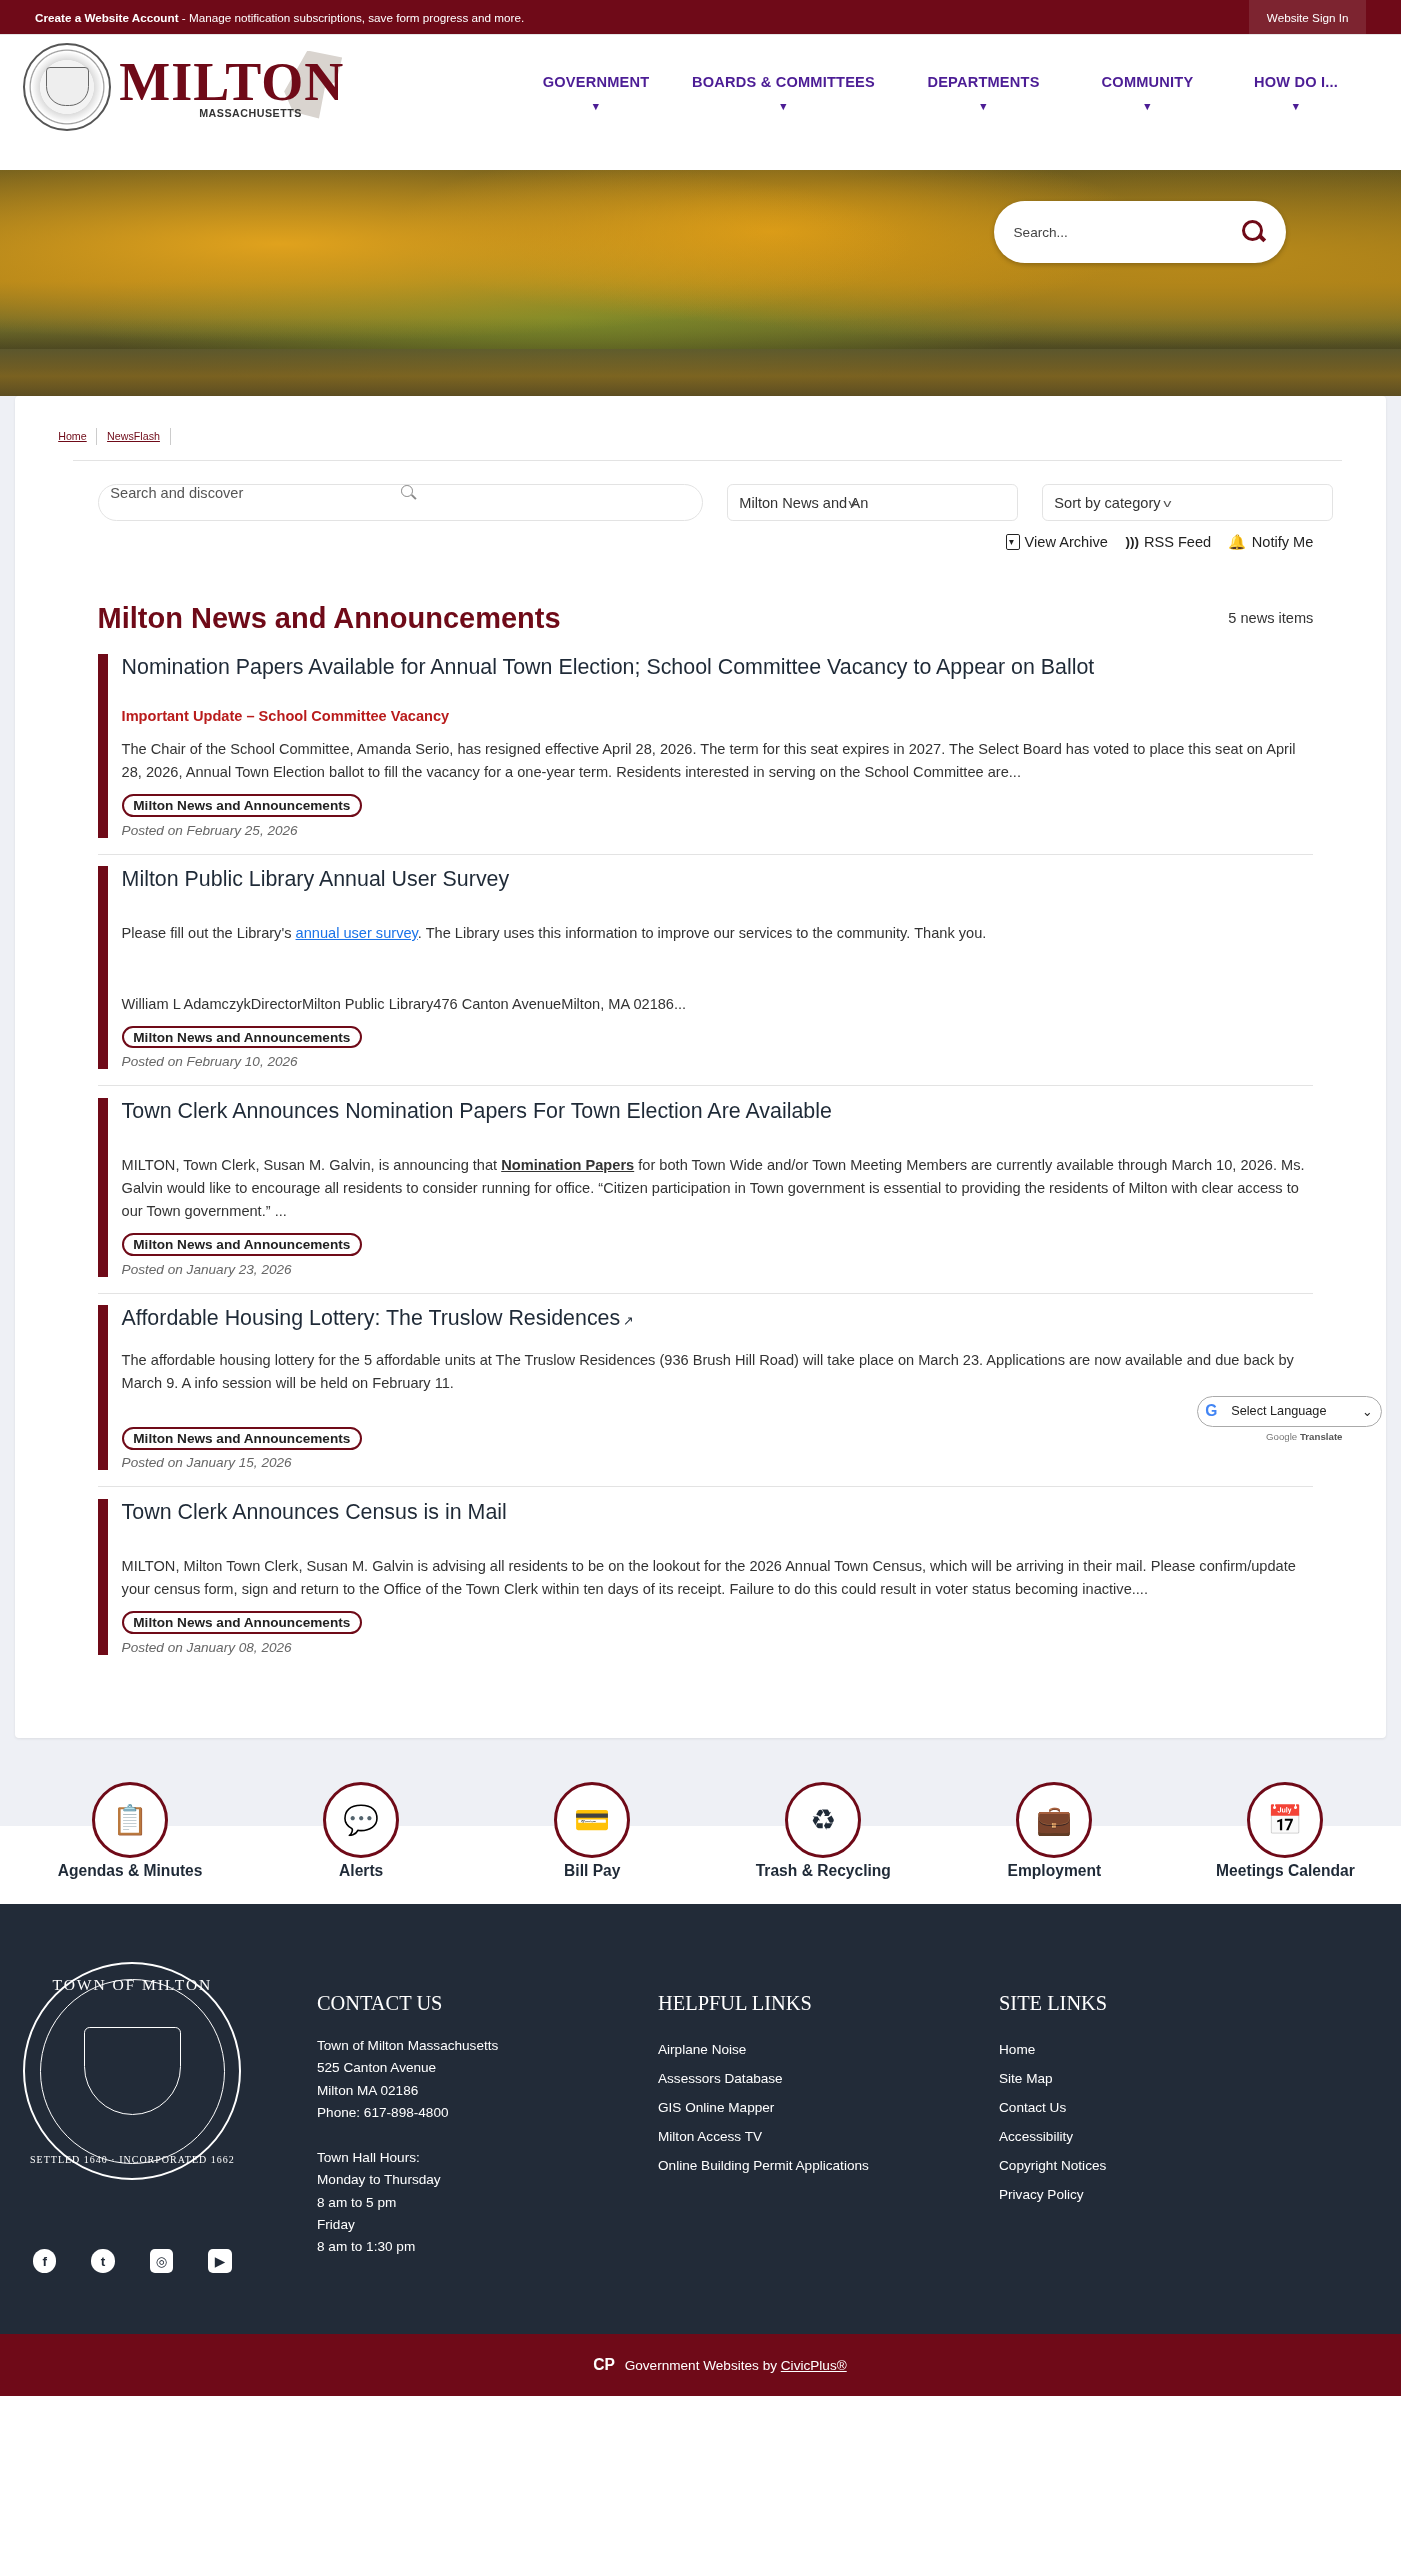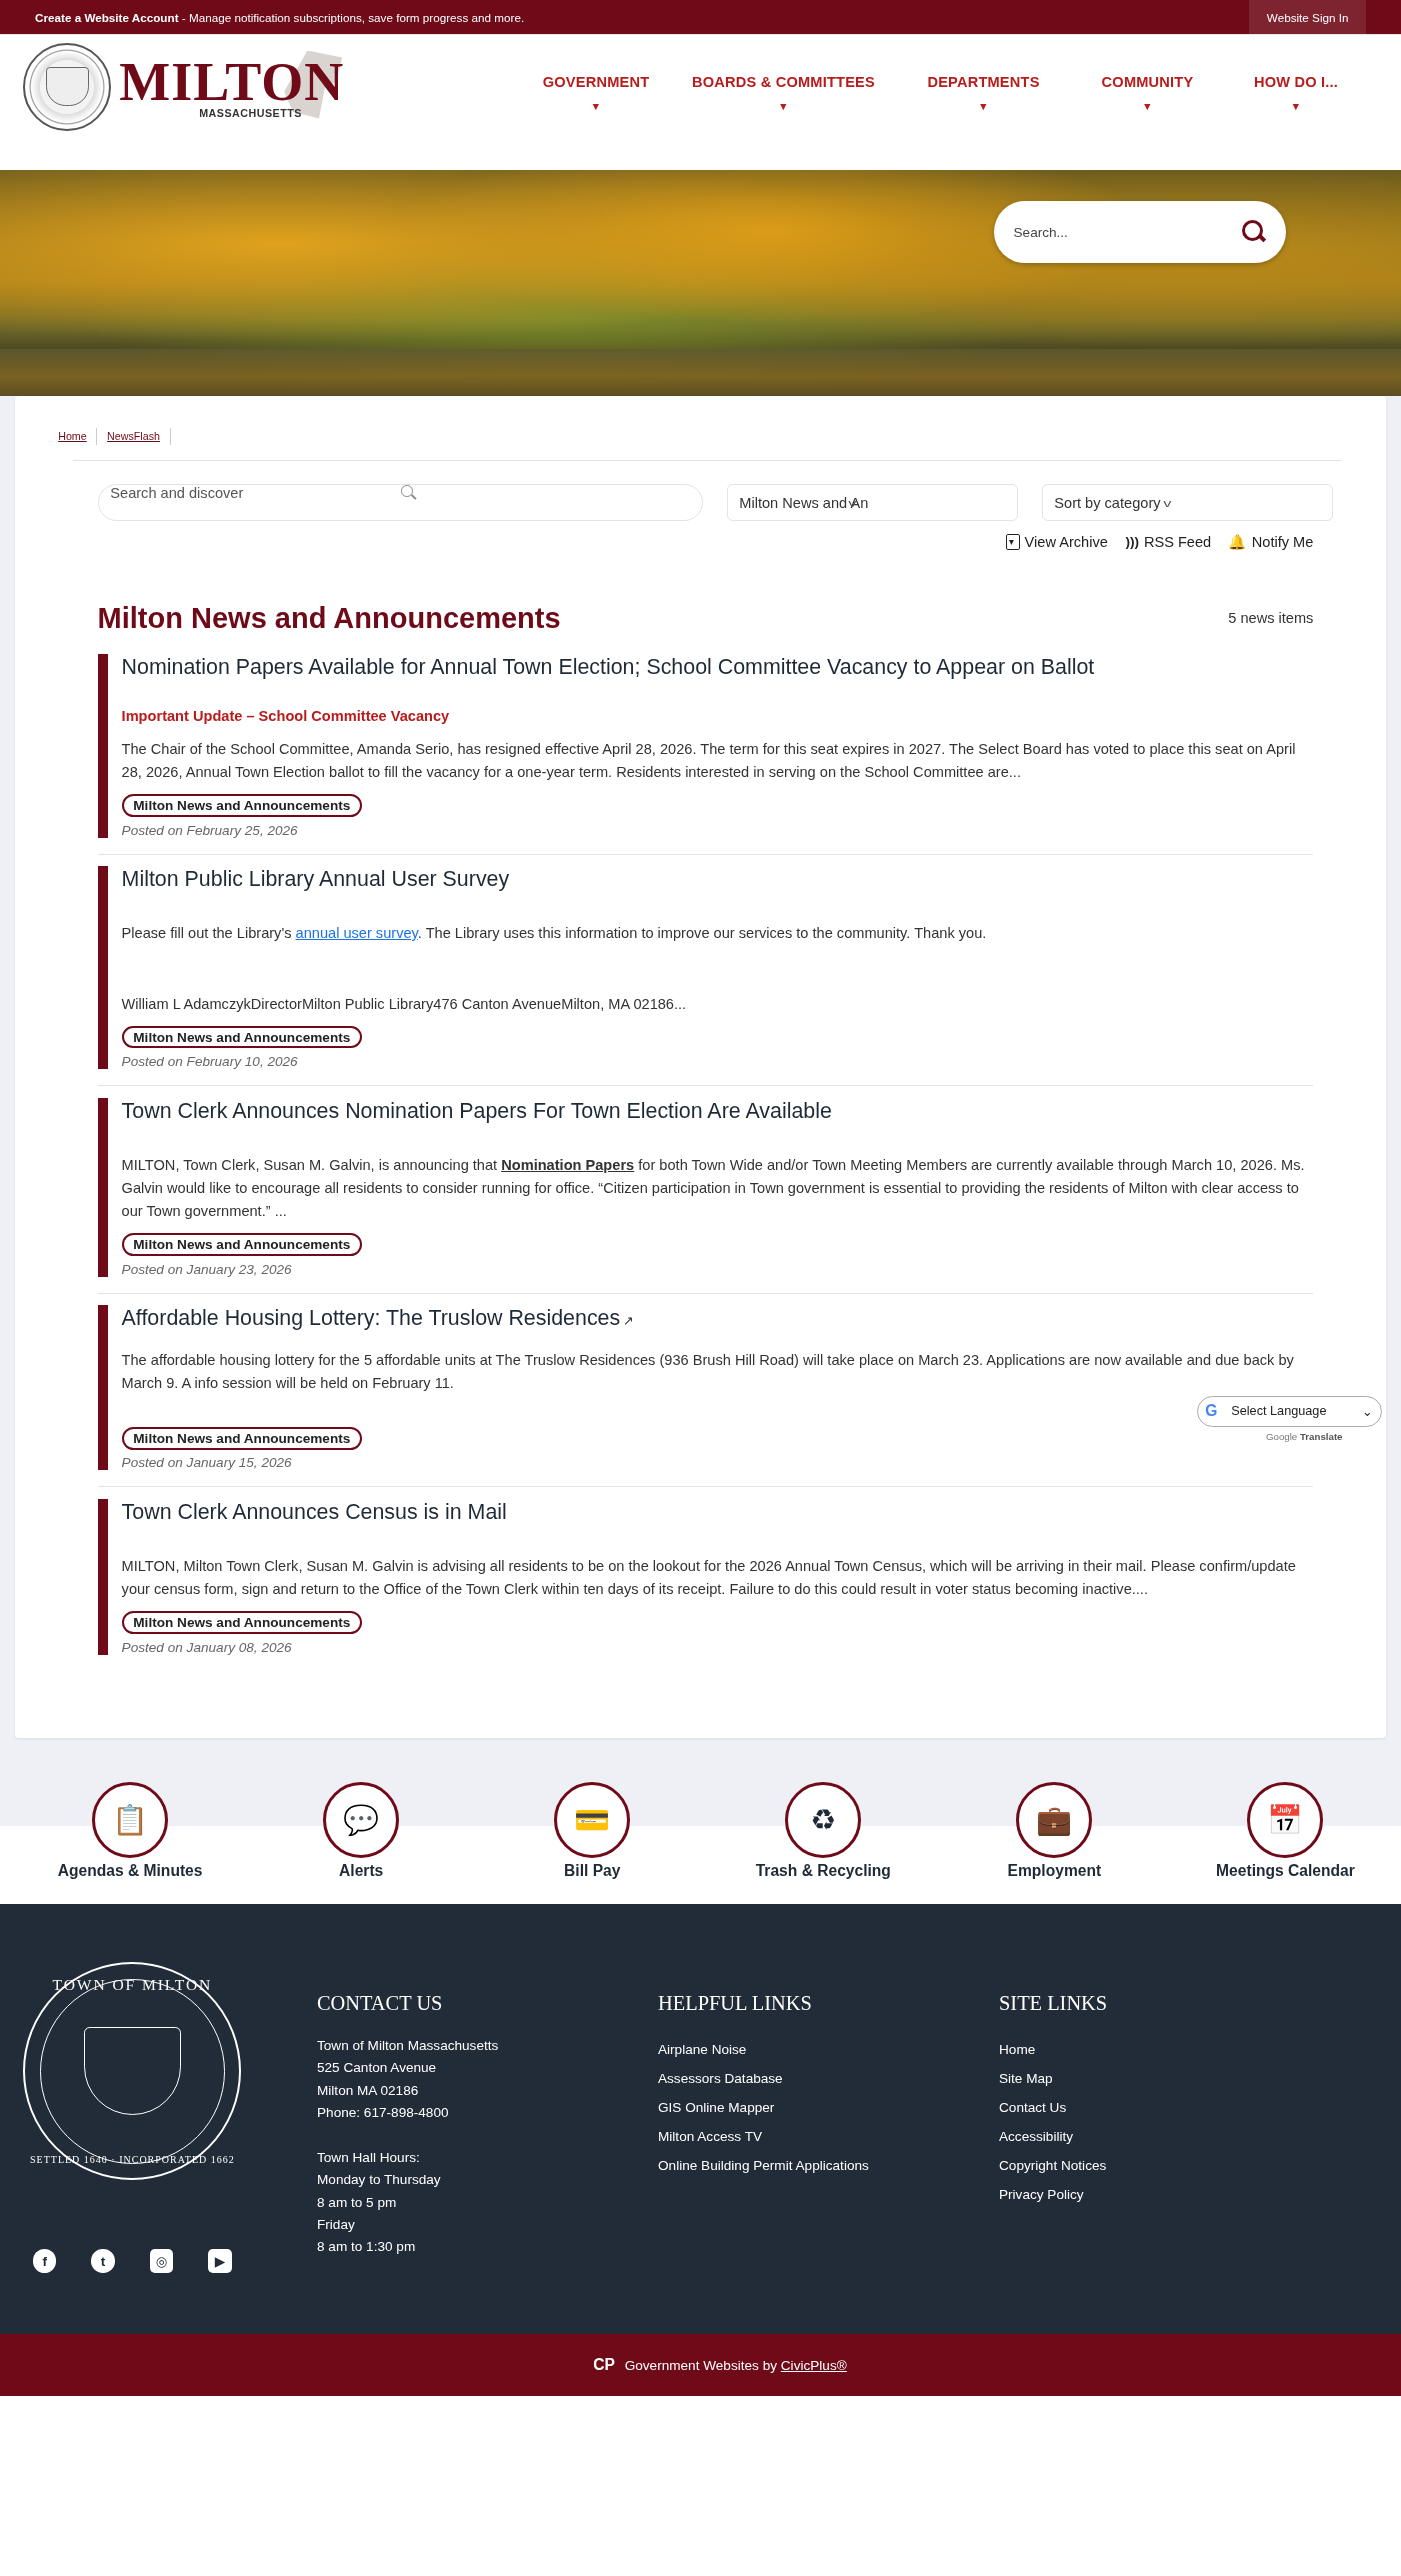--- a/index.html
+++ b/index.html
@@ -14,21 +14,21 @@
   
   .header { height: 136px; background: #fff; border-top: 1.9px solid #e6e6e6; display: flex; align-items: center; position: relative; }
   .logo { position: absolute; left: 23.4px; top: 7.8px; display: flex; align-items: flex-start; }
   .seal-small { width: 88px; height: 88px; border-radius: 50%; border: 2.9px solid #555; background: radial-gradient(circle, #f3f3f3 45%, #ddd 46%, #fff 60%, #999 62%, #fff 64%); display: flex; align-items: center; justify-content: center; }
   .seal-small .inner { width: 43px; height: 39px; border: 1.9px solid #666; border-radius: 3.9px 3.9px 19.5px 19.5px; background: #eee; }
   .wordmark { position: relative; margin-left: 7.8px; width: 234px; height: 88px; }
   .wordmark .state { position: absolute; left: 165px; top: 7.8px; width: 58px; height: 68px; background: #d9d4cf; clip-path: polygon(40% 0, 100% 10%, 90% 45%, 70% 55%, 60% 100%, 15% 90%, 0 60%, 20% 30%); }
   .wordmark .m { position: absolute; left: 0; top: 7.8px; font-family: "Liberation Serif", "DejaVu Serif", serif; font-size: 54px; font-weight: bold; color: #6f0a18; letter-spacing: 1px; }
   .wordmark .ma { position: absolute; left: 80px; top: 64px; font-size: 10.7px; font-weight: bold; color: #333; letter-spacing: 0.5px; }
   .nav { position: absolute; right: 39px; top: 39px; display: flex; gap: 0; }
-  .nav-item { text-align: center; font-size: 14.6px; font-weight: bold; color: #b91c1c; font-family: "Liberation Sans Narrow", "Liberation Sans", sans-serif; letter-spacing: 0.2px; }
+  .nav-item { text-align: center; font-size: 14.6px; font-weight: bold; color: #4c1d95; font-family: "Liberation Sans Narrow", "Liberation Sans", sans-serif; letter-spacing: 0.2px; }
   .nav-item .arrow { font-size: 10.7px; margin-top: 9.7px; display: block; }
   .nav-item:nth-child(1) { width: 138px; } .nav-item:nth-child(2) { width: 237px; } .nav-item:nth-child(3) { width: 163px; }
   .nav-item:nth-child(4) { width: 165px; } .nav-item:nth-child(5) { width: 132px; }
 
   
   .hero { height: 247px; position: relative; overflow: hidden;
     background:
       linear-gradient(180deg, rgba(0,0,0,0) 60%, rgba(40,30,10,0.55) 100%),
       radial-gradient(ellipse at 20% 30%, #e0a21d 0%, rgba(224,162,29,0) 40%),
       radial-gradient(ellipse at 55% 25%, #d99a16 0%, rgba(217,154,22,0) 35%),

